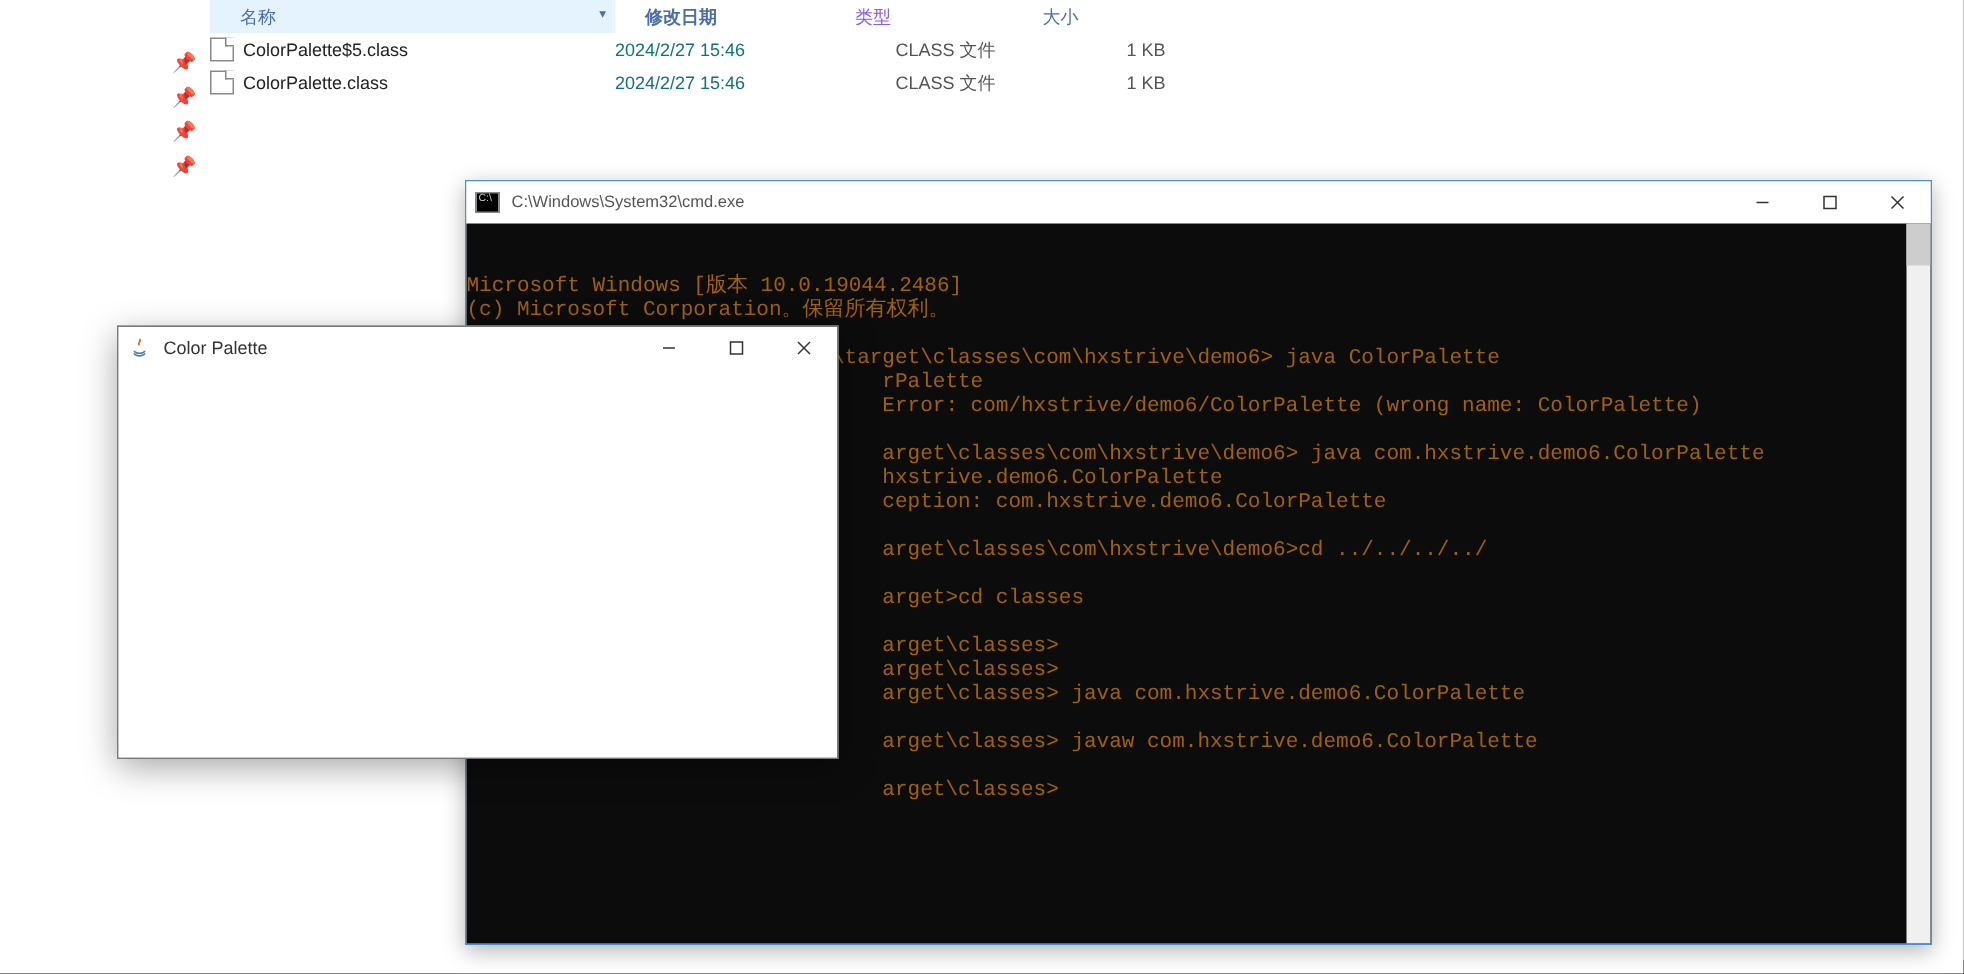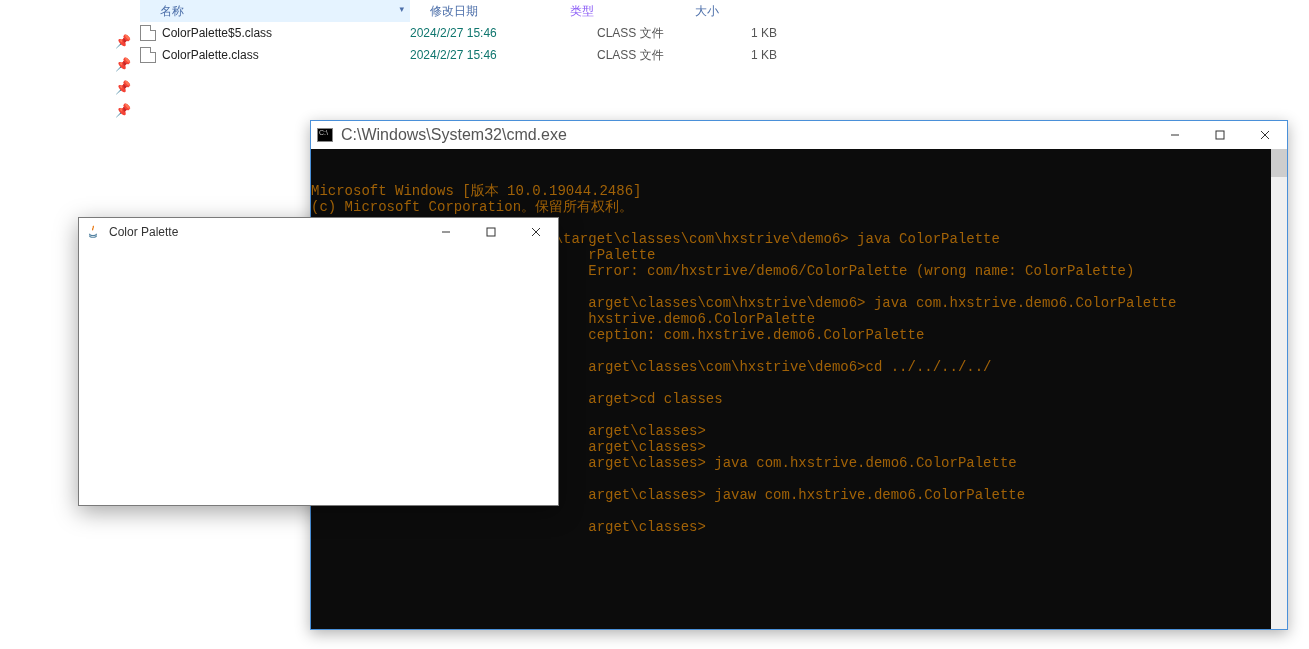--- a/index.html
+++ b/index.html
@@ -11,36 +11,36 @@
   height: 649px;
   position: relative;
   overflow: hidden;
 }
 
 .explorer { position: absolute; left: 0; top: 0; right: 0; height: 640px; background: #fff; }
 .explorer-header { display: flex; align-items: center; height: 22px; font-size: 12px; color: #333; }
 .col { padding-left: 20px; display: flex; align-items: center; height: 22px; border-right: 0; }
 .col.name { width: 270px; margin-left: 140px; background: #e5f3ff; position: relative; color:#4b6ea9;}
 .col.name .dd { position: absolute; right: 6px; top: 4px; font-size: 9px; color:#4b6ea9;}
-.col.date { width: 140px; color:#4b6ea9;}
+.col.date { width: 140px; color:#4b6ea9;font-weight:bold;}
 .col.type { width: 125px; color:#8b5cf6;}
 .col.size { width: 65px; text-align: right; color:#4b6ea9;}
 .pins { position: absolute; left: 115px; top: 34px; width: 20px; display: flex; flex-direction: column; gap: 8px; color: #9a9a9a; font-size: 13px; }
 .files { position: absolute; left: 140px; top: 22px; }
 .file-row { display: flex; align-items: center; height: 22px; font-size: 12px; color: #222; }
 .file-row .ficon { width: 16px; height: 16px; margin-right: 6px; background: #fff; border: 1px solid #888; position: relative; }
 .file-row .ficon:after { content:""; position:absolute; right:-1px; top:-1px; width:5px; height:5px; background:#fff; border-left:1px solid #888; border-bottom:1px solid #888;}
 .file-row .fn { width: 248px; }
 .file-row .fd { width: 140px; color: #0f766e; }
 .file-row .ft { width: 125px; color: #555; margin-left: 47px; }
 .file-row .fs { width: 55px; text-align: right; color: #555; }
 
 
 .cmd-window { position: absolute; left: 310px; top: 120px; width: 978px; height: 510px; background: #fff; border: 1px solid #4a90d9; box-shadow: 0 4px 14px rgba(0,0,0,0.3); }
-.cmd-titlebar { height: 28px; display: flex; align-items: center; padding-left: 6px; background: #fff; color: #555; font-size: 16px; }
+.cmd-titlebar { height: 28px; display: flex; align-items: center; padding-left: 6px; background: #fff; color: #555; font-size: 11px; }
 .cmd-titlebar .cicon { width: 16px; height: 14px; background: #000; border:1px solid #888; margin-right: 8px; position:relative; }
 .cmd-titlebar .cicon:after{content:"C:\\"; color:#ccc; font-size:7px; position:absolute; left:1px; top:0;}
 .cmd-controls { margin-left: auto; display: flex; }
 .cmd-controls .btn { width: 45px; height: 28px; display: flex; align-items: center; justify-content: center; color: #333; font-family: "Segoe UI Symbol"; }
 .cmd-body { position: relative; height: calc(100% - 28px); background: #0c0c0c; color: #a16207; font-family: "NSimSun","SimSun","Courier New", monospace; font-size: 14px; line-height: 16px; padding: 2px 0 2px 0; white-space: pre; overflow: hidden; }
 .cmd-body .line { min-height: 16px; }
 .cmd-scrollbar { position: absolute; right: 0; top: 0; width: 16px; height: 100%; background: #f0f0f0; }
 .cmd-scrollbar .thumb { position: absolute; top: 0; left: 0; width: 16px; height: 28px; background: #cdcdcd; }
 
 

